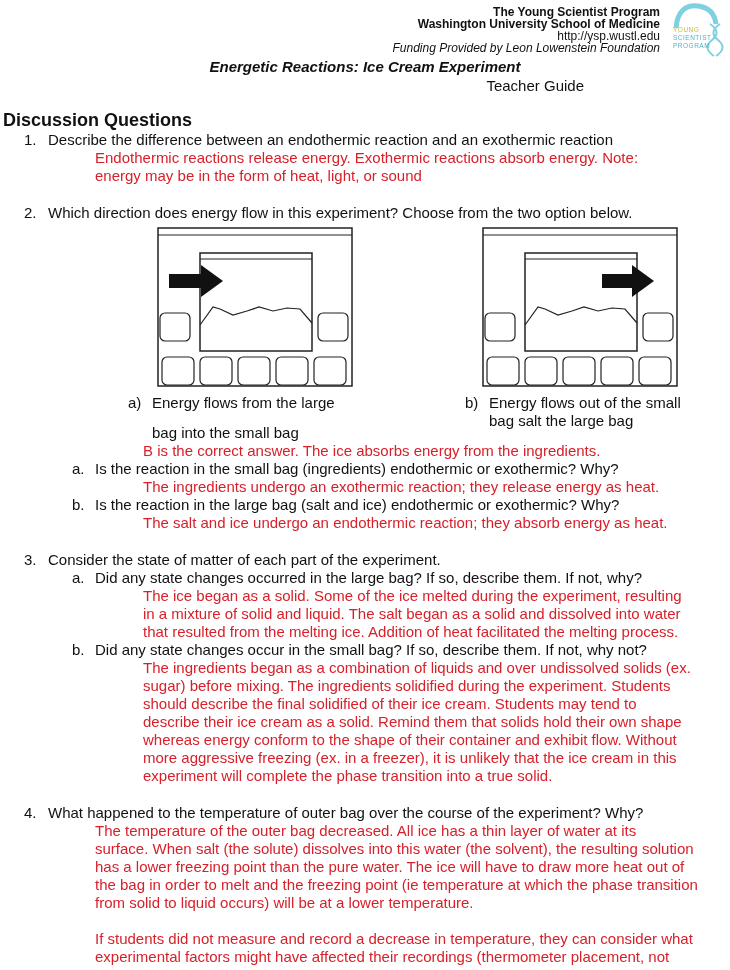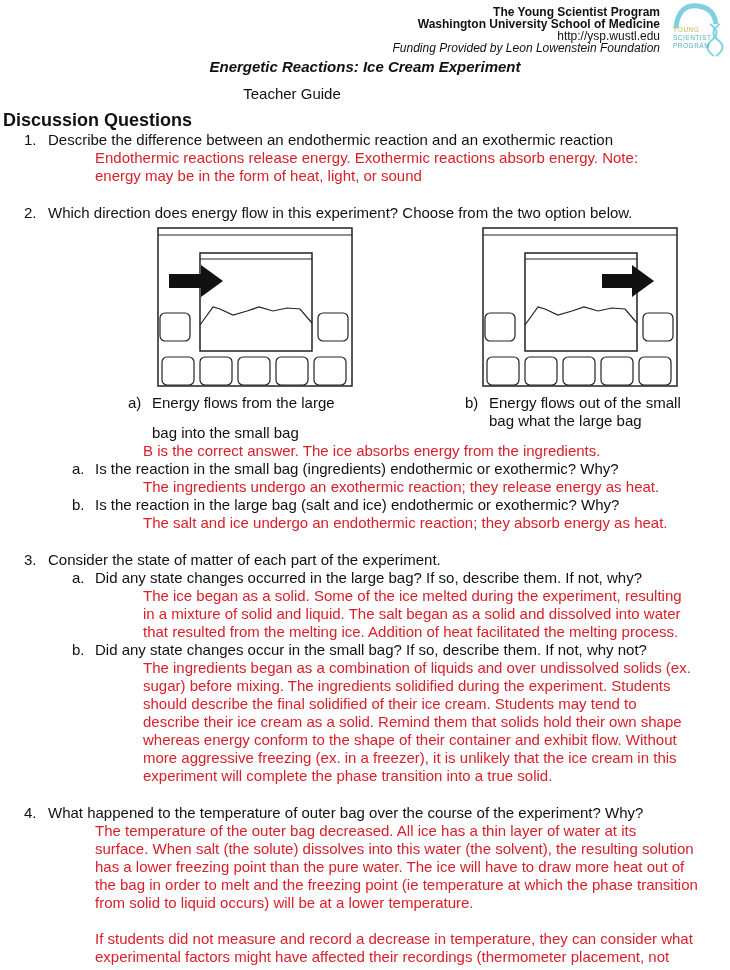--- a/index.html
+++ b/index.html
@@ -5,21 +5,21 @@
   html, body { margin:0; padding:0; background:#fff; }
   body { width:730px; height:970px; overflow:hidden; position:relative;
          font-family:"Liberation Sans", sans-serif; color:#111; }
   .abs { position:absolute; }
   .hdr { right:70px; top:6px; text-align:right; font-size:12px; line-height:12px; }
   .hdr .b { font-weight:bold; }
   .hdr .i { font-style:italic; }
   .logo { left:668px; top:2px; width:60px; height:56px; }
   .logo .txt { position:absolute; left:5px; top:24px; font-size:6.5px; line-height:8px; color:#4fb3c8; letter-spacing:0.5px; }
   .title { left:0; width:730px; top:58px; text-align:center; font-size:15px; font-weight:bold; font-style:italic; }
-  .subtitle { left:0; width:584px; top:77px; text-align:center; font-size:15px;margin-top:8px; }
+  .subtitle { left:0; width:584px; top:77px; text-align:right; font-size:15px; }
   .sec { left:3px; top:110px; font-size:18px; font-weight:bold; }
   .q { font-size:15px; line-height:18px; }
   .ans { color:#d8202a; font-size:15px; line-height:18px; }
   .diagram { width:210px; height:168px; }
   svg { display:block; }
 </style>
 </head>
 <body>
 
 <div class="abs hdr">
@@ -87,21 +87,21 @@
     <rect x="159" y="132" width="32" height="28" rx="5" fill="none" stroke="#222" stroke-width="1.2"></rect>
     <path d="M122 49 L152 49 L152 40 L174 56 L152 72 L152 63 L122 63 Z" fill="#111"></path>
   </svg>
 </div>
 
 <div class="abs q" style="left:128px;top:394px;">a)</div>
 <div class="abs q" style="left:152px;top:394px;">Energy flows from the large</div>
 <div class="abs q" style="left:152px;top:412px;margin-top:12px;">bag into the small bag</div>
 <div class="abs q" style="left:465px;top:394px;">b)</div>
 <div class="abs q" style="left:489px;top:394px;">Energy flows out of the small</div>
-<div class="abs q" style="left:489px;top:412px;">bag what the large bag</div>
+<div class="abs q" style="left:489px;top:412px;">bag salt the large bag</div>
 
 <div class="abs ans" style="left:143px;top:442px;">B is the correct answer.  The ice absorbs energy from the ingredients.</div>
 <div class="abs q" style="left:72px;top:460px;">a.</div>
 <div class="abs q" style="left:95px;top:460px;">Is the reaction in the small bag (ingredients) endothermic or exothermic?  Why?</div>
 <div class="abs ans" style="left:143px;top:478px;">The ingredients undergo an exothermic reaction; they release energy as heat.</div>
 <div class="abs q" style="left:72px;top:496px;">b.</div>
 <div class="abs q" style="left:95px;top:496px;">Is the reaction in the large bag (salt and ice) endothermic or exothermic?  Why?</div>
 <div class="abs ans" style="left:143px;top:514px;">The salt and ice undergo an endothermic reaction; they absorb energy as heat.</div>
 
 <div class="abs q" style="left:24px;top:551px;">3.</div>

